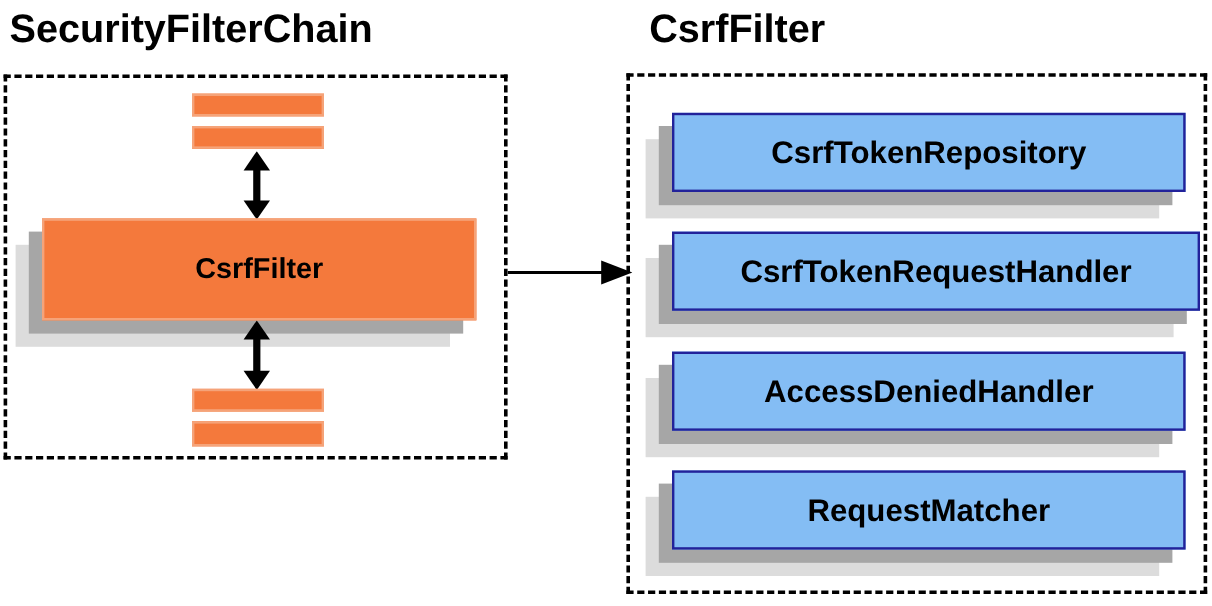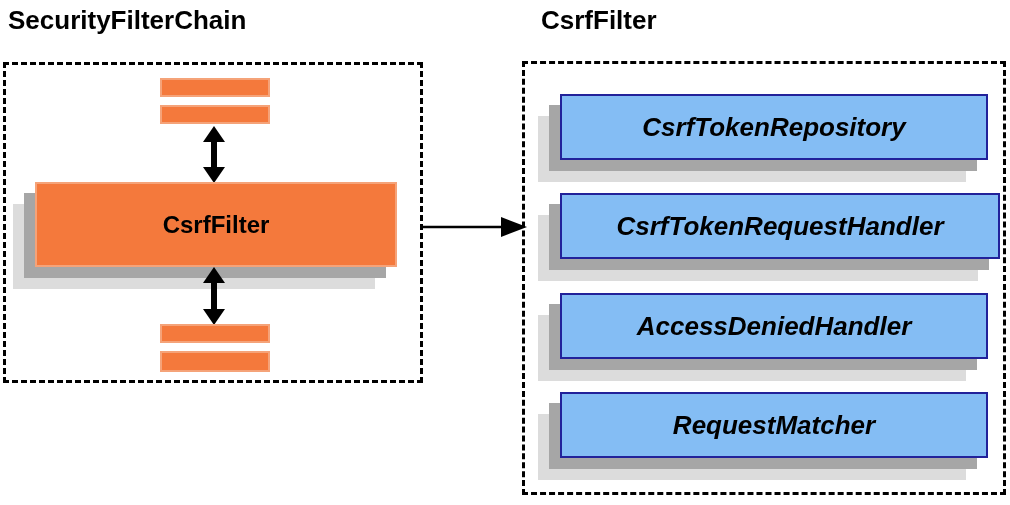--- a/index.html
+++ b/index.html
@@ -5,21 +5,21 @@
   html,body{margin:0;padding:0;background:#fff;}
   .canvas{
     position:relative;
     width:1010px;height:505px;
     background:#fff;
     font-family:"Liberation Sans","DejaVu Sans",sans-serif;
     overflow:hidden;
   }
   .title{
     position:absolute;
-    font-size:26px;
+    font-size:33px;
     font-weight:bold;
     color:#000;
     white-space:nowrap;
     line-height:1;
   }
   .dashed-box{
     position:absolute;
     border:3px dashed #000;
     background:transparent;
   }
@@ -46,21 +46,20 @@
   }
   .orange-node .face{
     background:var(--orange);
     border:2px solid var(--orange-border);
     font-size:24px;
   }
   .blue-node .face{
     background:var(--blue);
     border:2px solid var(--blue-border);
     font-size:26px;
-    font-style:italic;
   }
   .arrow-svg{position:absolute;display:block;}
 </style>
 </head>
 <body>
 
 <div class="canvas">
 
   <div class="title" style="left:8px;top:7px;">SecurityFilterChain</div>
 

